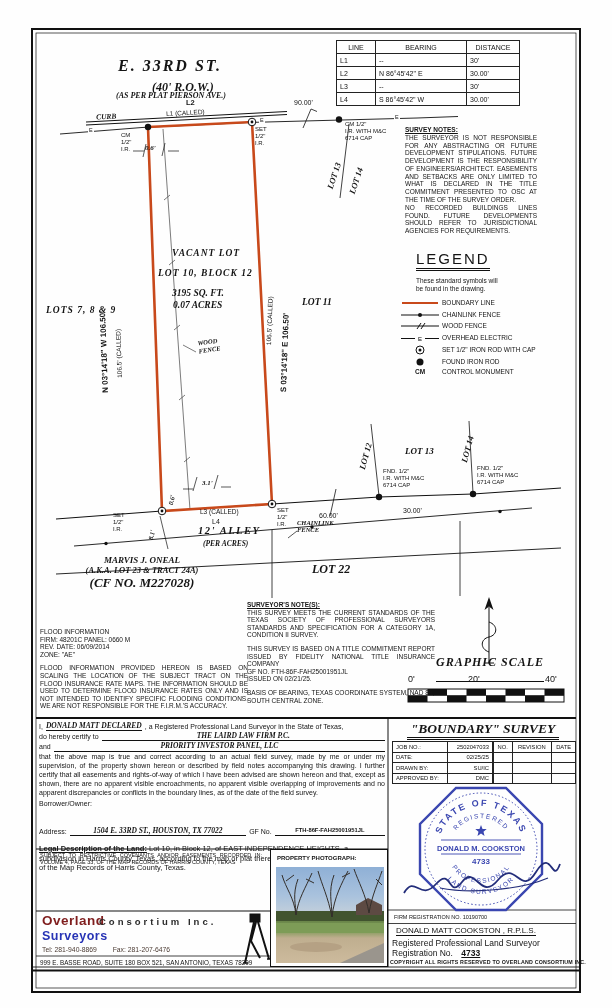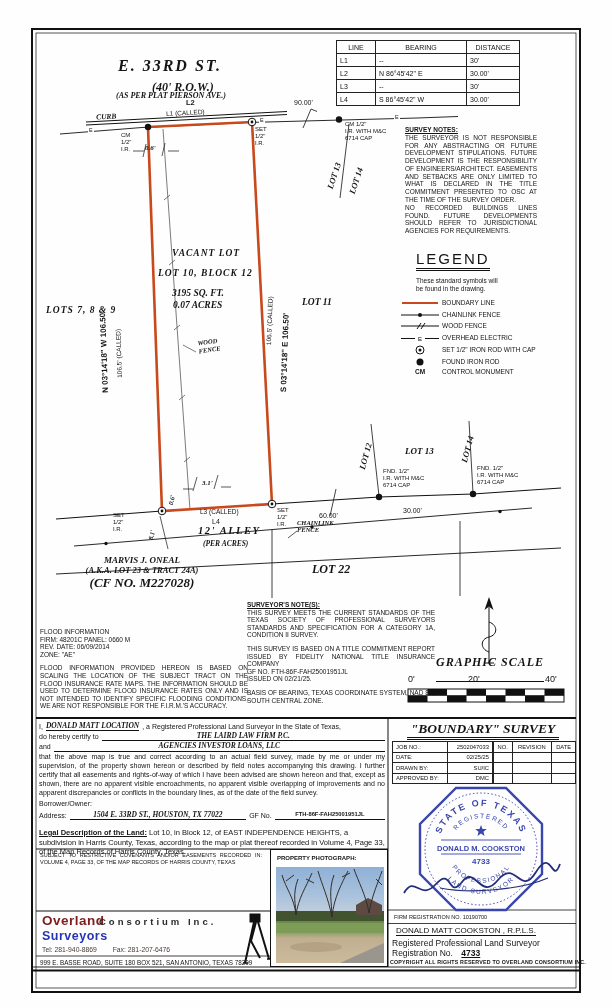--- a/index.html
+++ b/index.html
@@ -354,36 +354,36 @@
 <div class="s ser" style="left:436px;top:655px;font-size:12px;letter-spacing:1px">
   <span style="border-bottom:1.5px solid #111;padding-bottom:12px">GRAPHIC SCALE</span>
 </div>
 <div class="s" style="left:408px;top:674px;font-size:9px">0'</div>
 <div class="s" style="left:468px;top:674px;font-size:9px">20'</div>
 <div class="s" style="left:545px;top:674px;font-size:9px">40'</div>
 
 <div class="s" style="left:39px;top:721px;width:346px">
   <div class="crow">
     <span>I,</span>
-    <span class="nameu">DONALD MATT LOCATION</span>
+    <span class="nameu">DONALD MATT DECLARED</span>
     <span>, a Registered Professional Land Surveyor in the State of Texas,</span>
   </div>
   <div class="crow">
     <span>do hereby certify to</span>
     <span class="fillu">THE LAIRD LAW FIRM P.C.</span>
   </div>
   <div class="crow">
     <span>and</span>
-    <span class="fillu">AGENCIES INVESTOR LOANS, LLC</span>
+    <span class="fillu">PRIORITY INVESTOR PANEL, LLC</span>
   </div>
   <div class="just" style="font-size:7px;line-height:9px">that the above map is true and correct according to an actual field survey, made by me or under my supervision, of the property shown hereon or described by field notes accompanying this drawing. I further certify that all easements and rights-of-way of which I have been advised are shown hereon and that, except as shown, there are no apparent visible encroachments, no apparent visible overlapping of improvements and no apparent discrepancies or conflicts in the boundary lines, as of the date of the field survey.</div>
   <div class="crow" style="margin-top:2px">
     <span>Borrower/Owner:</span>
   </div>
-  <div class="crow" style="margin-top:2px">
+  <div class="crow" style="margin-top:18px">
     <span>Address:</span>
     <span class="fillu" style="flex:1.6">1504 E. 33RD ST., HOUSTON, TX 77022</span>
     <span>GF No.</span>
     <span class="fillu" style="font-family:'Liberation Sans',sans-serif;font-style:normal;font-size:5.8px;font-weight:bold">FTH-86F-FAH25001951JL</span>
   </div>
   <div style="font-size:7.5px;line-height:9.6px;margin-top:8px">
     <span class="b u">Legal Description of the Land:</span>
     <span>Lot 10, in Block 12, of EAST INDEPENDENCE HEIGHTS, a subdivision in Harris County, Texas, according to the map or plat thereof recorded in Volume 4, Page 33, of the Map Records of Harris County, Texas.</span>
   </div>
 </div>

